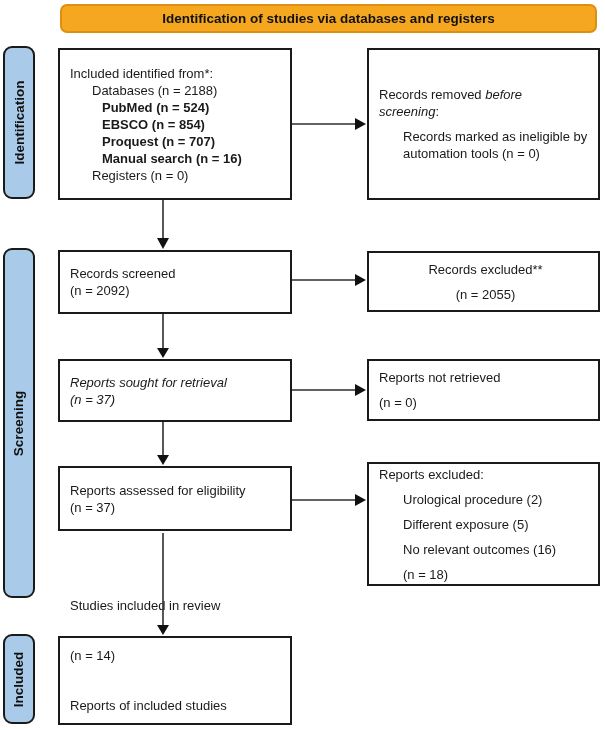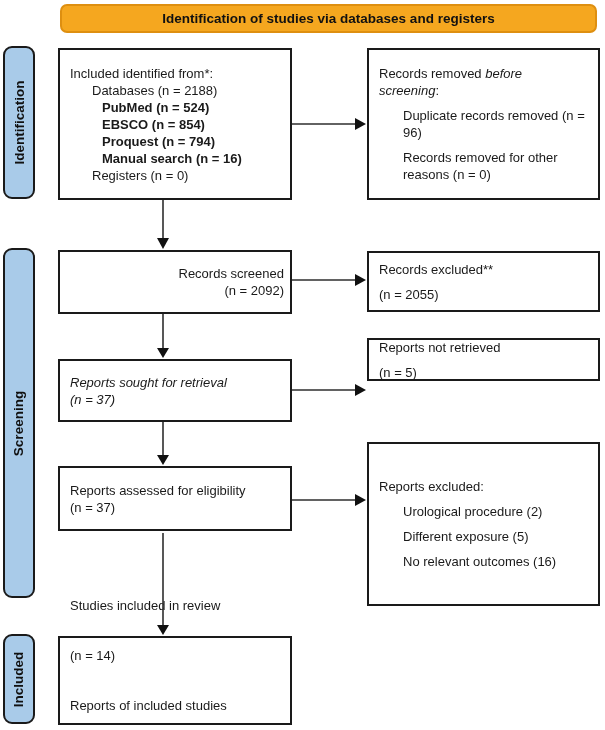--- a/index.html
+++ b/index.html
@@ -54,26 +54,26 @@
     border: 2px solid var(--box-border, #1a1a1a);
     box-sizing: border-box;
     display: flex; flex-direction: column; justify-content: center;
     padding: 4px 6px 4px 10px;
   }
   .col-left  { left: 58px;  width: 234px; }
   .col-right { left: 367px; width: 233px; gap: 8px; }
 
   .bx-identified    { top: 48px;  height: 152px; }
   .bx-removed       { top: 48px;  height: 152px; }
-  .bx-screened      { top: 250px; height: 64px; align-items: flex-end; }
-  .bx-excluded      { top: 251px; height: 61px; }
+  .bx-screened      { top: 250px; height: 64px; }
+  .bx-excluded      { top: 251px; height: 61px; text-align: center; }
   .bx-sought        { top: 359px; height: 63px; font-style: italic; }
-  .bx-notretrieved  { top: 338px; height: 43px; }
+  .bx-notretrieved  { top: 359px; height: 62px; }
   .bx-assessed      { top: 466px; height: 65px; }
-  .bx-repexcluded   { top: 442px; height: 164px; }
+  .bx-repexcluded   { top: 462px; height: 124px; }
   .bx-included      { top: 636px; height: 89px; gap: 33px; }
 
   .ind1 { padding-left: 22px; }
   .ind2 { padding-left: 32px; font-weight: bold; }
   .sub  { padding-left: 24px; }
   .rm-title { max-width: 178px; }
   .it { font-style: italic; }
 
   
   #arrows {
@@ -99,61 +99,61 @@
   </div>
   <div class="sidebar sb-included">
     <span>Included</span>
   </div>
 
   <div class="box col-left bx-identified">
     <div>Included identified from*:</div>
     <div class="ind1">Databases (n = 2188)</div>
     <div class="ind2">PubMed (n = 524)</div>
     <div class="ind2">EBSCO (n = 854)</div>
-    <div class="ind2">Proquest (n = 794)</div>
+    <div class="ind2">Proquest (n = 707)</div>
     <div class="ind2">Manual search (n = 16)</div>
     <div class="ind1">Registers (n = 0)</div>
   </div>
 
   <div class="box col-right bx-removed">
     <div class="rm-title"><span>Records removed </span><span class="it">before screening</span><span>:</span></div>
-    <div class="sub">Duplicate records removed (n = 96)</div>
-    <div class="sub">Records removed for other reasons (n = 0)</div>
+    <div class="sub">Records marked as ineligible by automation tools (n = 0)</div>
   </div>
 
   <div class="box col-left bx-screened">
     <div>Records screened</div>
     <div>(n = 2092)</div>
   </div>
 
   <div class="box col-right bx-excluded">
     <div>Records excluded**</div>
     <div>(n = 2055)</div>
   </div>
 
   <div class="box col-left bx-sought">
     <div>Reports sought for retrieval</div>
     <div>(n = 37)</div>
   </div>
 
   <div class="box col-right bx-notretrieved">
     <div>Reports not retrieved</div>
-    <div>(n = 5)</div>
+    <div>(n = 0)</div>
   </div>
 
   <div class="box col-left bx-assessed">
     <div>Reports assessed for eligibility</div>
     <div>(n = 37)</div>
   </div>
 
   <div class="box col-right bx-repexcluded">
     <div>Reports excluded:</div>
     <div class="sub">Urological procedure (2)</div>
     <div class="sub">Different exposure (5)</div>
     <div class="sub">No relevant outcomes (16)</div>
+    <div class="sub">(n = 18)</div>
   </div>
 
   <div class="box col-left bx-included">
     <div>Studies included in review</div>
     <div>(n = 14)</div>
     <div>Reports of included studies</div>
     <div>(n = 14)</div>
   </div>
 
   <svg id="arrows" width="605" height="730" viewBox="0 0 605 730">

